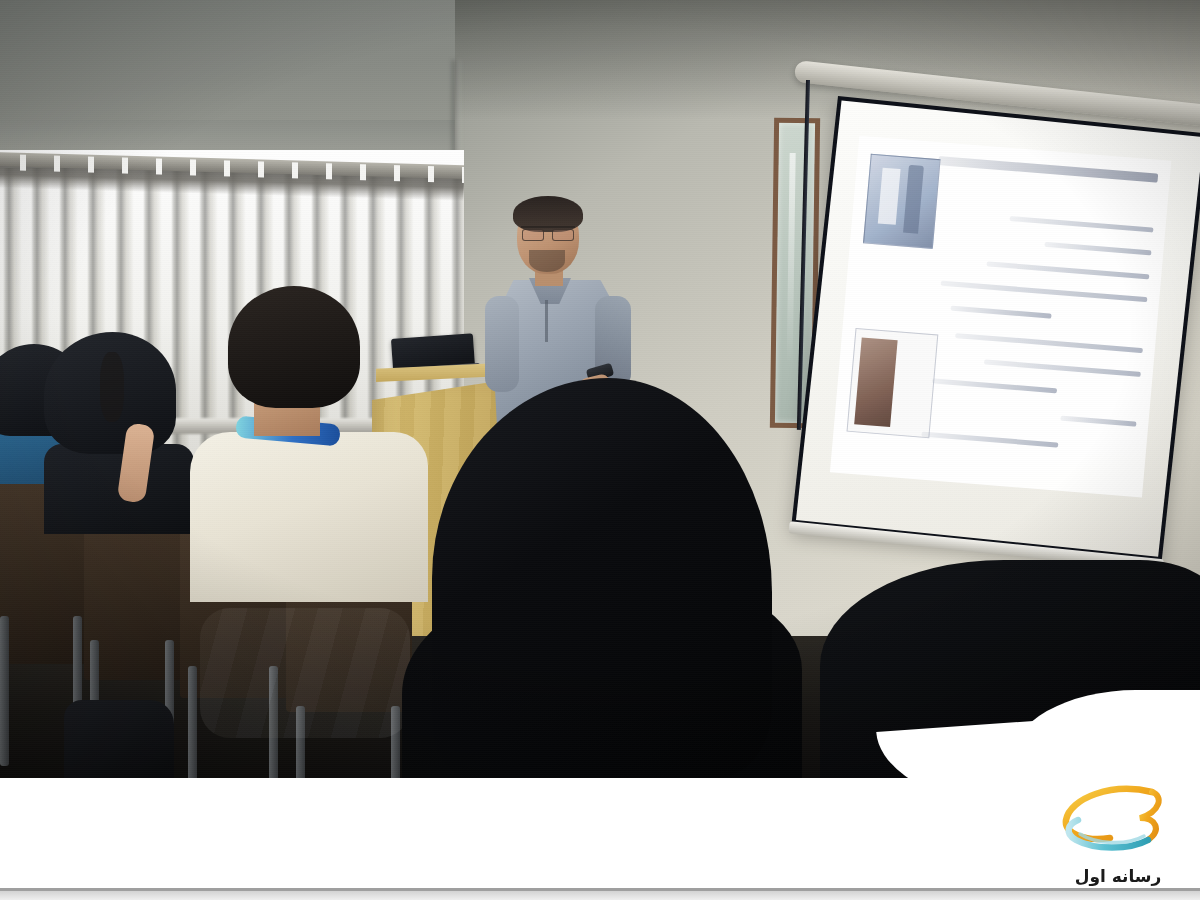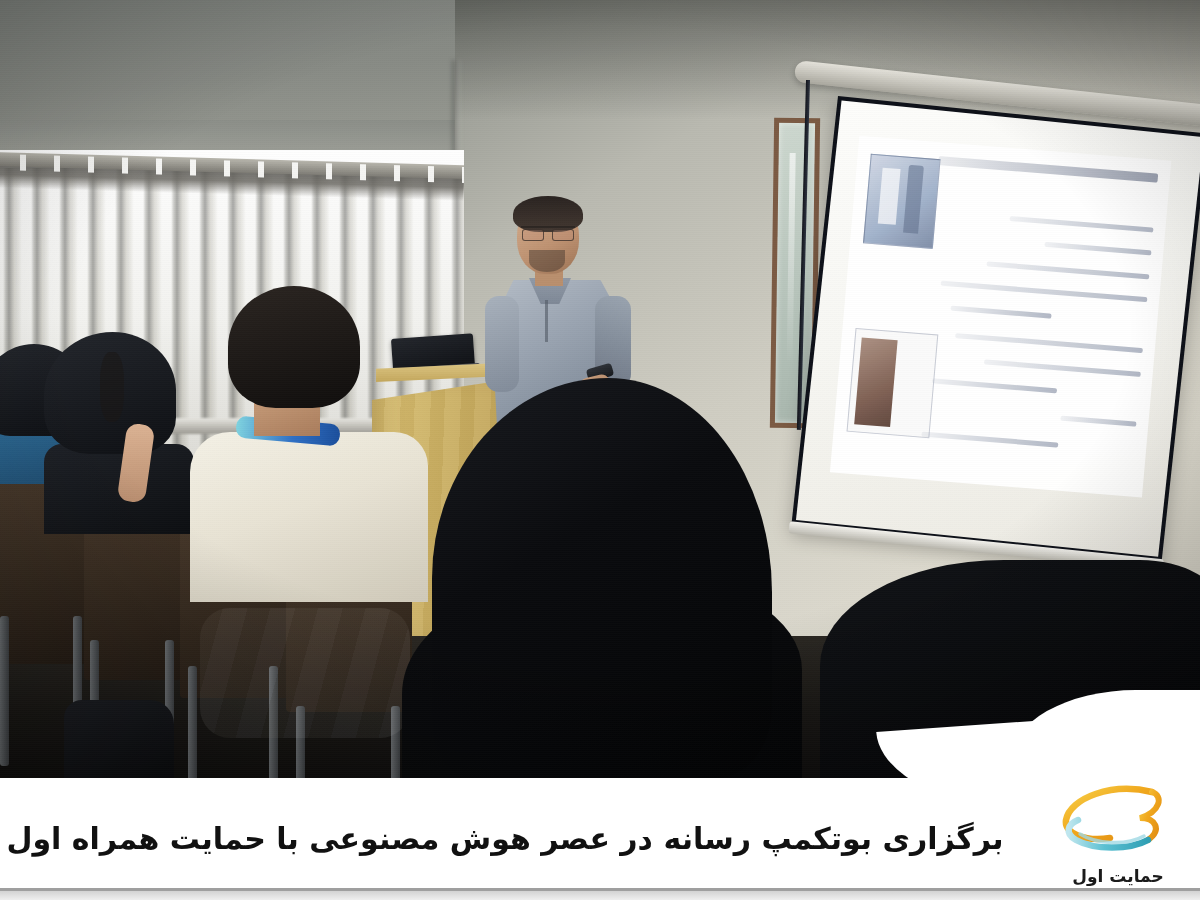--- a/index.html
+++ b/index.html
@@ -527,21 +527,20 @@
     </div>
 
     <div class="photo-vignette"></div>
     <div class="photo-grain"></div>
   </div>
 
   <div class="caption-curve"></div>
   <div class="caption-curve2"></div>
   <div class="caption-bar"></div>
 
-  <div class="caption-text">برگزاری بوتکمپ رسانه در عصر هوش مصنوعی با حمایت همراه اول</div>
 
   <div class="logo">
     <svg class="logo-swirl" viewBox="0 0 132 74">
       <defs>
         <linearGradient id="gOrange" x1="0" y1="0" x2="1" y2="1">
           <stop offset="0%" stop-color="#f7d14a"></stop>
           <stop offset="45%" stop-color="#f0a81e"></stop>
           <stop offset="100%" stop-color="#e08b12"></stop>
         </linearGradient>
         <linearGradient id="gTeal" x1="0" y1="0" x2="1" y2="0">
@@ -551,17 +550,17 @@
         </linearGradient>
       </defs>
 
       <path d="M100 8 C 60 -2, 18 14, 14 36 C 12 50, 34 58, 58 54" fill="none" stroke="url(#gOrange)" stroke-width="6.5" stroke-linecap="round"></path>
 
       <path d="M100 8 C 112 12, 108 28, 88 34 C 104 34, 110 46, 96 56" fill="none" stroke="url(#gOrange)" stroke-width="6" stroke-linecap="round"></path>
 
       <path d="M96 56 C 78 66, 42 66, 24 56 C 12 49, 16 40, 26 36" fill="none" stroke="url(#gTeal)" stroke-width="6.5" stroke-linecap="round"></path>
       <path d="M28 50 C 44 60, 74 62, 92 52" fill="none" stroke="#9fd8e4" stroke-width="3.5" stroke-linecap="round" opacity=".8"></path>
     </svg>
-    <div class="logo-word">حمایت اول</div>
+    <div class="logo-word">رسانه اول</div>
   </div>
 
   <div class="bottom-border"></div>
 </div>
 
 </body></html>

